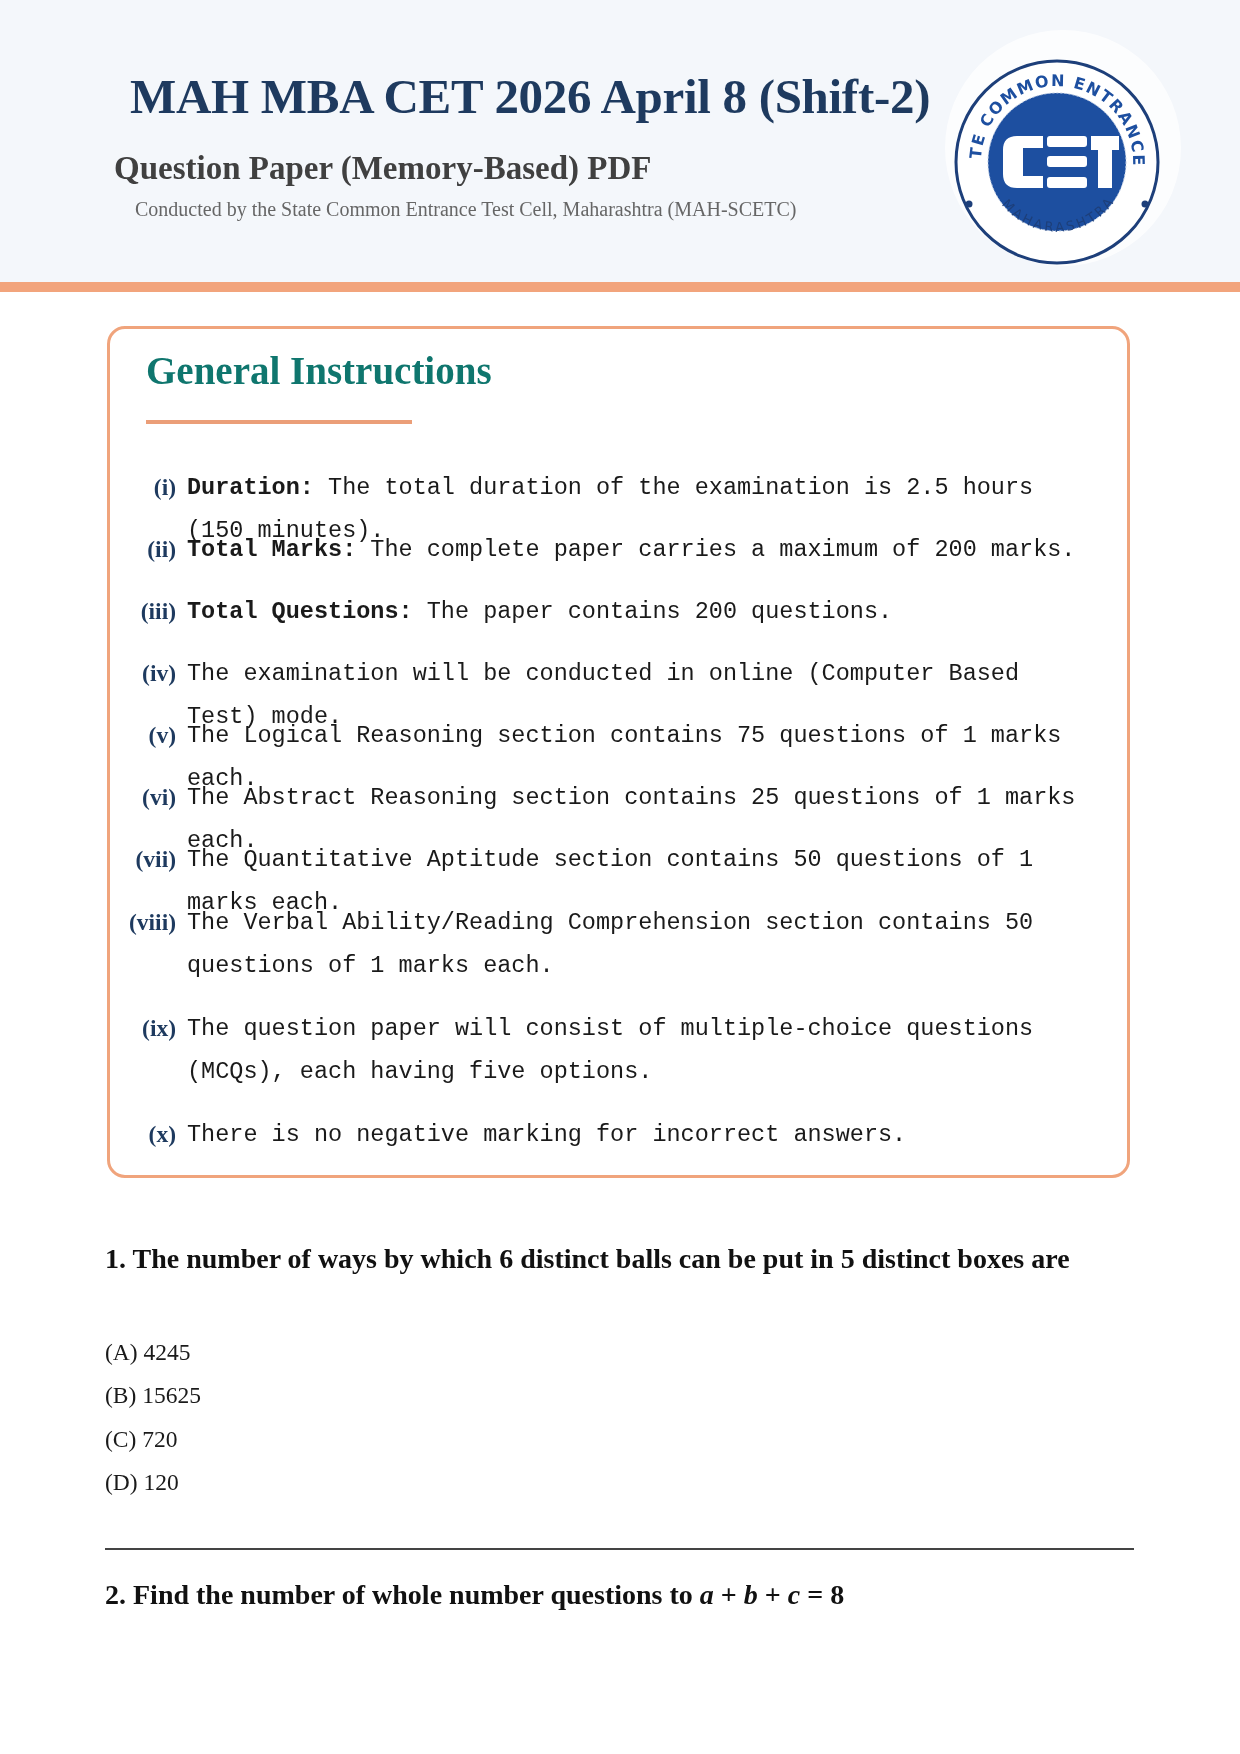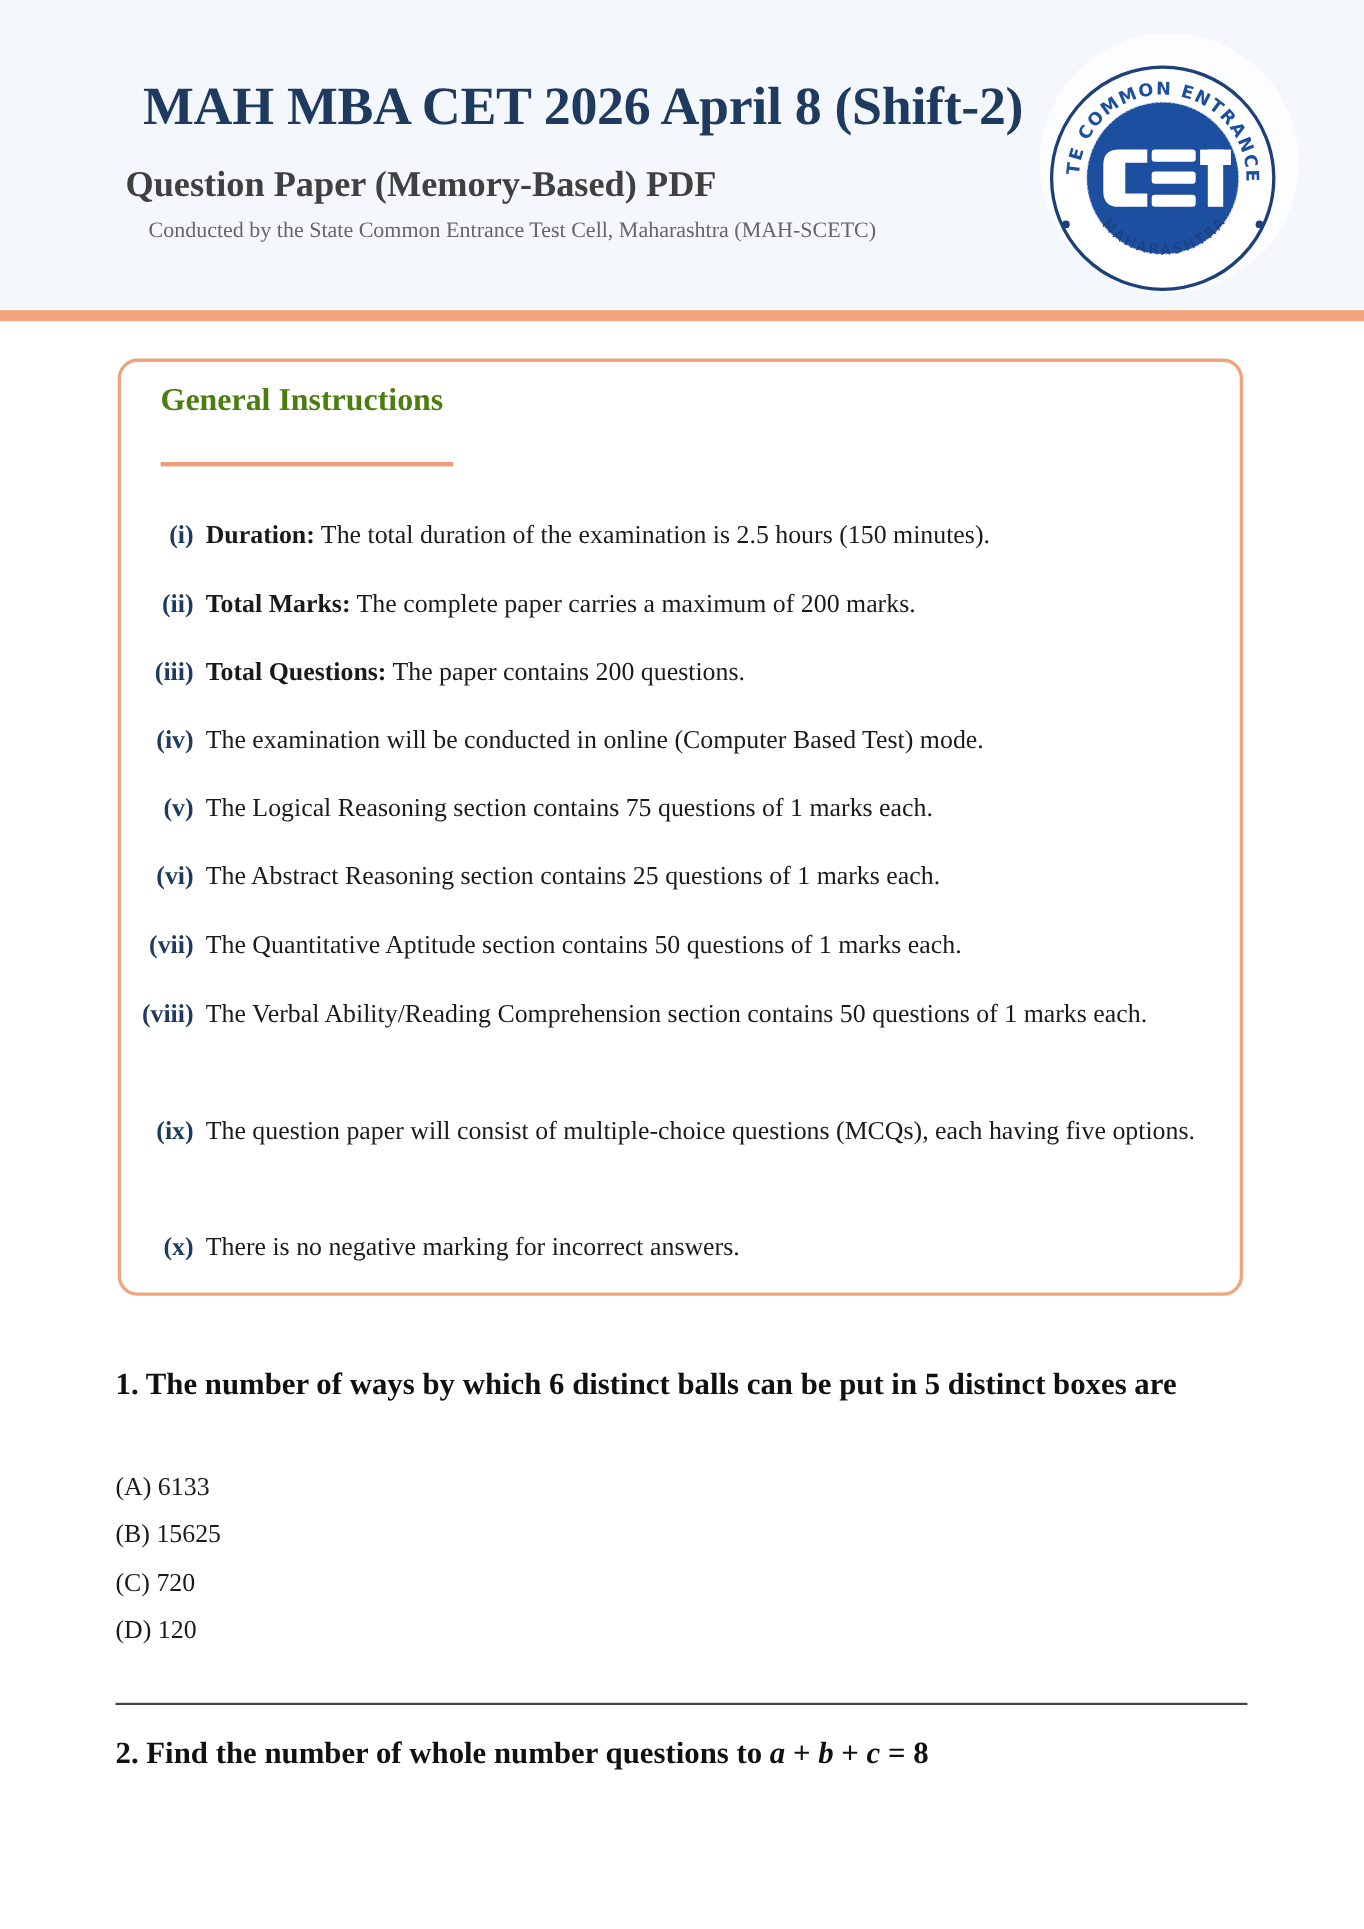--- a/index.html
+++ b/index.html
@@ -73,23 +73,23 @@
       left: 107px; top: 326px;
       width: 1023px;
       height: 852px;
       border: 3px solid #f0a47c;
       border-radius: 18px;
       box-sizing: border-box;
     }
     .instructions-title {
       position: absolute;
       left: 146px; top: 348px;
-      font-size: 29px;
-      font-weight: bold;
-      color: #4d7c0f;
+      font-size: 39px;
+      font-weight: bold;
+      color: #0f766e;
       white-space: nowrap;
     }
     .instructions-rule {
       position: absolute;
       left: 146px; top: 420px;
       width: 266px; height: 4px;
       background: #eb9e78;
     }
     .instr {
       position: absolute;
@@ -103,20 +103,21 @@
       right: calc(1100px - 176px);
       color: #1e3a5f;
       font-weight: bold;
       white-space: nowrap;
       text-align: right;
     }
     .instr .body {
       position: absolute;
       left: 187px;
       width: 910px;
+      font-family: Liberation Mono, monospace;
     }
     .instr .body b { font-weight: bold; }
     .question {
       position: absolute;
       left: 105px;
       font-size: 28px;
       font-weight: bold;
       white-space: nowrap;
       color: #111111;
     }
@@ -224,21 +225,21 @@
   <span class="body"><span>There is no negative marking for incorrect answers.</span></span>
 </div>
 
 <div class="question" style="top:1243px">
   <span>1.</span>
   <span>The number of ways by which 6 distinct balls can be put in 5 distinct boxes are</span>
 </div>
 
 <div class="option" style="top:1339px">
   <span>(A)</span>
-  <span>6133</span>
+  <span>4245</span>
 </div>
 <div class="option" style="top:1382px">
   <span>(B)</span>
   <span>15625</span>
 </div>
 <div class="option" style="top:1426px">
   <span>(C)</span>
   <span>720</span>
 </div>
 <div class="option" style="top:1469px">

